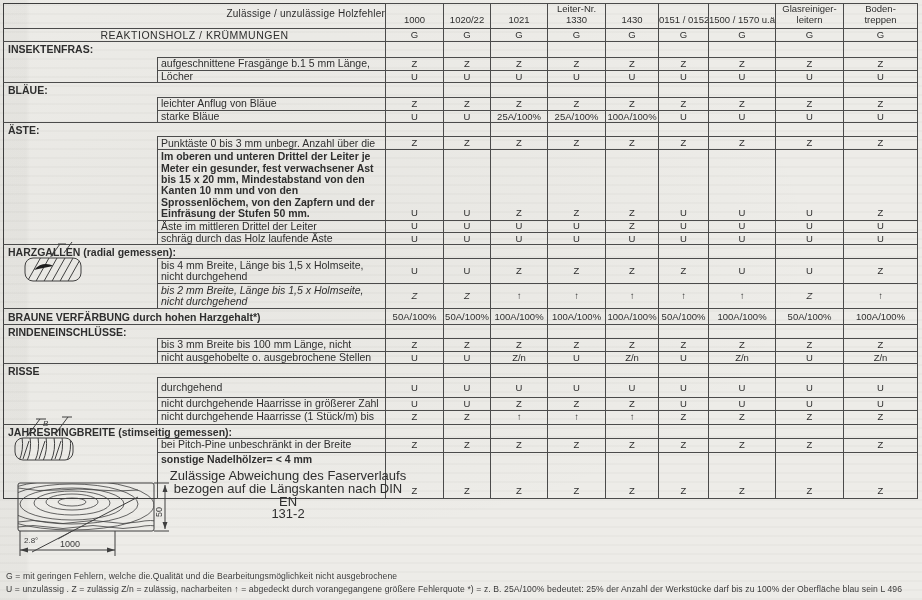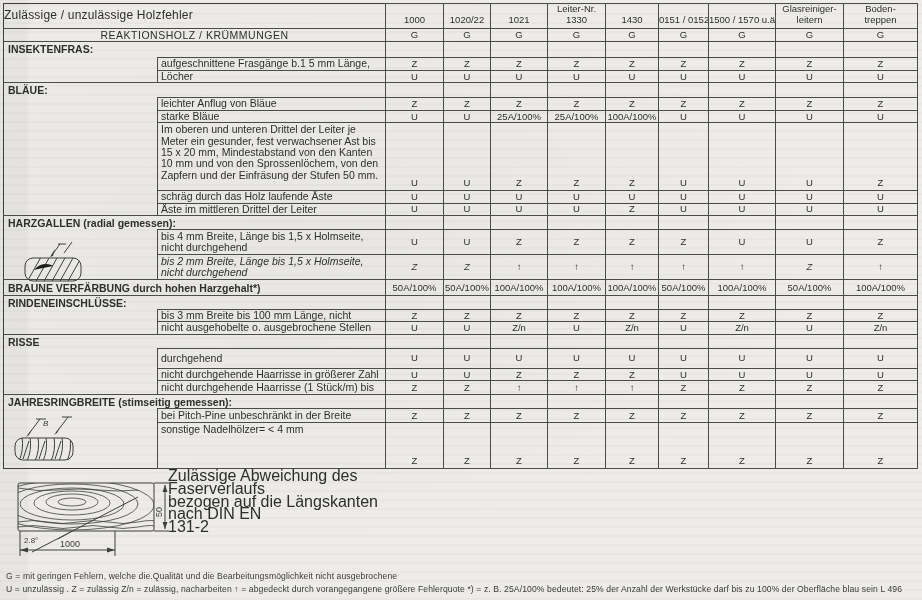--- a/index.html
+++ b/index.html
@@ -6,37 +6,37 @@
   .page{position:relative;width:922px;height:600px;overflow:hidden;
         font-family:"Liberation Sans",sans-serif;color:#2e2e2e;
         background:
           radial-gradient(ellipse at 30% 40%, rgba(120,120,112,.05), transparent 60%),
           repeating-linear-gradient(0deg, rgba(110,110,102,.04) 0 2px, transparent 2px 9px),
           linear-gradient(90deg, rgba(105,105,98,.05) 0 26px, transparent 30px),
           #edecE8;}
   table.main{position:absolute;left:3px;top:3px;width:914px;border-collapse:collapse;
         table-layout:fixed;border:1.4px solid #3d3d3d;}
   th,td{padding:0;font-weight:normal;}
-  .titleh{border:0;vertical-align:top;text-align:left;font-size:12px;padding-top:4px;letter-spacing:.2px;}
+  .titleh{border:0;vertical-align:top;text-align:right;font-size:10px;padding-top:4px;letter-spacing:.2px;}
   .colh{border:1px solid #4b4b4b;font-size:9.5px;vertical-align:bottom;padding-bottom:3px;
         text-align:center;white-space:nowrap;line-height:10.5px;margin-top:15px;}
   .colh div{overflow:hidden;}
   .c1{border:0;}
   .c2{border:1px solid #4b4b4b;font-size:10.5px;padding:0 3px;vertical-align:middle;line-height:11.4px;}
   .val{border:1px solid #4b4b4b;text-align:center;font-size:9.5px;white-space:nowrap;
        vertical-align:middle;line-height:10px;overflow:hidden;}
   .sec{border:0;border-top:1px solid #4b4b4b;font-weight:bold;font-size:10.5px;
        padding-left:4px;vertical-align:top;padding-top:1px;white-space:nowrap;}
   .sp{border:0;border-top:1px solid #4b4b4b;font-size:10.5px;vertical-align:middle;white-space:nowrap;}
   .sp.center{text-align:center;letter-spacing:.5px;}
   .sp.bold{font-weight:bold;padding-left:4px;}
   tr.vb .val{vertical-align:bottom;padding-bottom:2px;}
-  tr.vb .c2{vertical-align:top;padding-top:1px;}
-  .fiber-note{position:absolute;left:168px;top:470px;width:240px;font-size:16px;
-       line-height:12.8px;white-space:pre-line;}
+  tr.vb .c2{vertical-align:top;padding-top:1px;font-weight:bold;}
+  .fiber-note{position:absolute;left:168px;top:470px;width:240px;font-size:13px;
+       line-height:12.8px;white-space:pre-line;text-align:center;}
   .footnote{position:absolute;left:6px;font-size:8.6px;color:#3a3a3a;white-space:nowrap;letter-spacing:.1px;}
   .fn1{top:571px;} .fn2{top:584px;}
   svg{position:absolute;overflow:visible;}
   svg *{vector-effect:non-scaling-stroke;}
   svg text{font-family:"Liberation Sans",sans-serif;fill:#3a3a3a;}
 </style>
 </head>
 <body>
 
 <div class="page">
@@ -174,54 +174,79 @@
           <td class="val">U</td>
           <td class="val">U</td>
           <td class="val">25A/100%</td>
           <td class="val">25A/100%</td>
           <td class="val">100A/100%</td>
           <td class="val">U</td>
           <td class="val">U</td>
           <td class="val">U</td>
           <td class="val">U</td>
         </tr>
+        <tr class="section" style="height: 13px;">
+          <td colspan="2" class="sec">ÄSTE:</td>
+          <td class="val"></td>
+          <td class="val"></td>
+          <td class="val"></td>
+          <td class="val"></td>
+          <td class="val"></td>
+          <td class="val"></td>
+          <td class="val"></td>
+          <td class="val"></td>
+          <td class="val"></td>
+        </tr>
+        <tr class="sub" style="height: 13px;">
+          <td class="c1"></td>
+          <td class="c2">Punktäste 0 bis 3 mm unbegr. Anzahl über die</td>
+          <td class="val">Z</td>
+          <td class="val">Z</td>
+          <td class="val">Z</td>
+          <td class="val">Z</td>
+          <td class="val">Z</td>
+          <td class="val">Z</td>
+          <td class="val">Z</td>
+          <td class="val">Z</td>
+          <td class="val">Z</td>
+        </tr>
         <tr class="sub vb" style="height: 68px;">
           <td class="c1"></td>
           <td class="c2">Im oberen und unteren Drittel der Leiter je Meter ein gesunder, fest verwachsener Ast bis 15 x 20 mm, Mindestabstand von den Kanten 10 mm und von den Sprossenlöchem, von den Zapfern und der Einfräsung der Stufen 50 mm.</td>
           <td class="val">U</td>
           <td class="val">U</td>
           <td class="val">Z</td>
           <td class="val">Z</td>
           <td class="val">Z</td>
           <td class="val">U</td>
           <td class="val">U</td>
           <td class="val">U</td>
           <td class="val">Z</td>
         </tr>
         <tr class="sub" style="height: 12px;">
           <td class="c1"></td>
+          <td class="c2">Äste im mittleren Drittel der Leiter</td>
+          <td class="val">U</td>
+          <td class="val">U</td>
+          <td class="val">U</td>
+          <td class="val">U</td>
+          <td class="val">Z</td>
+          <td class="val">U</td>
+          <td class="val">U</td>
+          <td class="val">U</td>
+          <td class="val">U</td>
+        </tr>
+        <tr class="sub" style="height: 12px;">
+          <td class="c1"></td>
           <td class="c2">schräg durch das Holz laufende Äste</td>
           <td class="val">U</td>
           <td class="val">U</td>
           <td class="val">U</td>
           <td class="val">U</td>
           <td class="val">U</td>
-          <td class="val">U</td>
-          <td class="val">U</td>
-          <td class="val">U</td>
-          <td class="val">U</td>
-        </tr>
-        <tr class="sub" style="height: 12px;">
-          <td class="c1"></td>
-          <td class="c2">Äste im mittleren Drittel der Leiter</td>
-          <td class="val">U</td>
-          <td class="val">U</td>
-          <td class="val">U</td>
-          <td class="val">U</td>
-          <td class="val">Z</td>
           <td class="val">U</td>
           <td class="val">U</td>
           <td class="val">U</td>
           <td class="val">U</td>
         </tr>
         <tr class="section" style="height: 13px;">
           <td colspan="2" class="sec">HARZGALLEN (radial gemessen):</td>
           <td class="val"></td>
           <td class="val"></td>
           <td class="val"></td>

